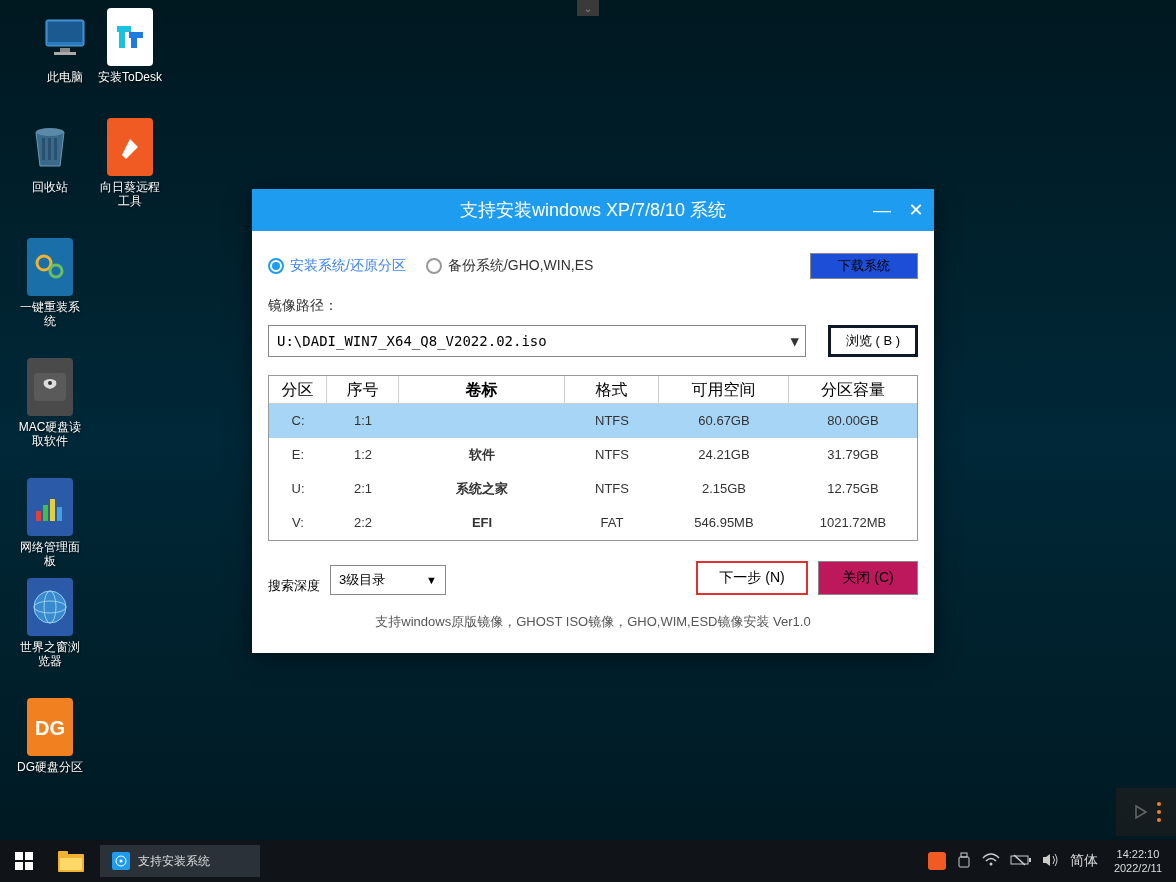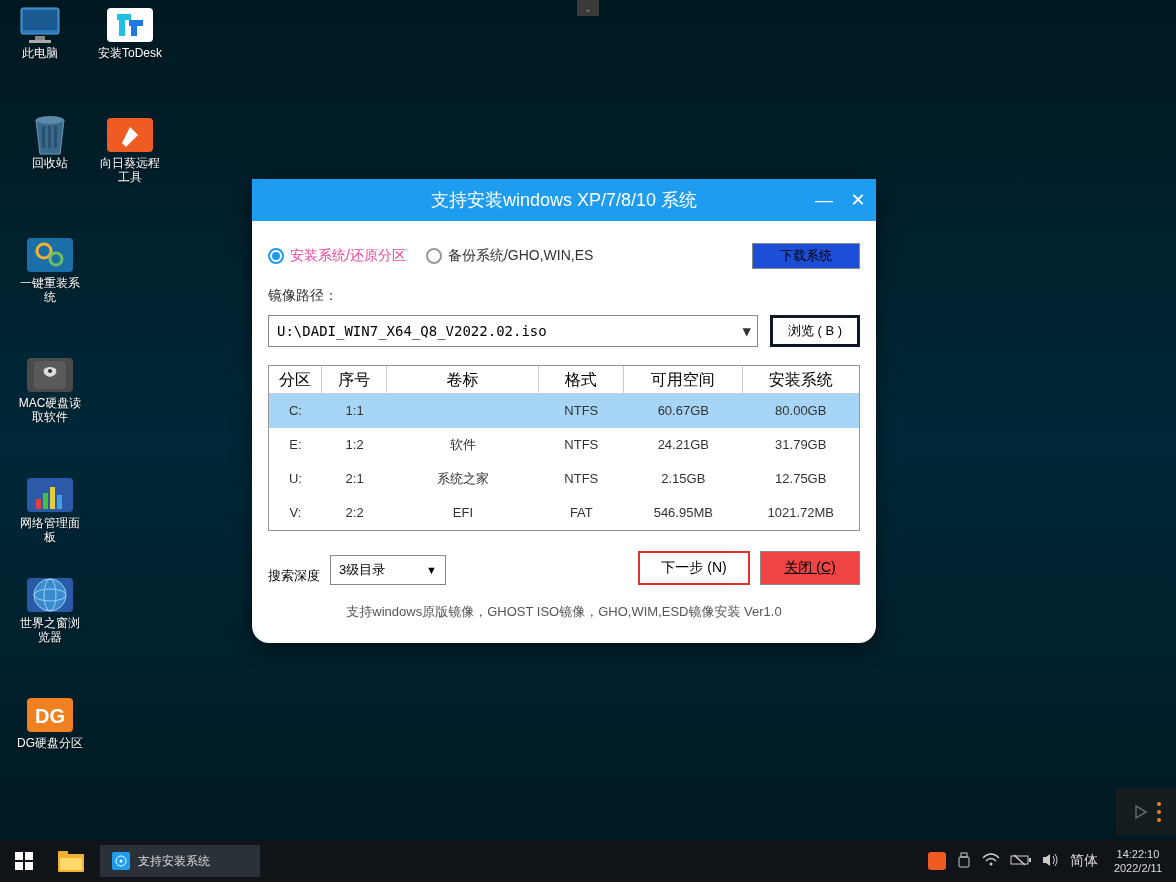--- a/index.html
+++ b/index.html
@@ -5,62 +5,62 @@
 * { margin: 0; padding: 0; box-sizing: border-box; font-family: "Microsoft YaHei", Arial, sans-serif; }
 body { width: 1176px; height: 882px; background: linear-gradient(180deg, #001820 0%, #002838 50%, #001820 100%); position: relative; overflow: hidden; }
 
 
 .top-handle { position: absolute; top: 0; left: 577px; width: 22px; height: 16px; background: #3a3a3a; display: flex; align-items: center; justify-content: center; }
 .top-handle span { color: #888; font-size: 10px; }
 
 
 .desktop { position: absolute; top: 0; left: 0; width: 100%; height: 840px; }
 .desktop-icon { position: absolute; width: 70px; text-align: center; cursor: pointer; }
-.desktop-icon .icon-box { width: 46px; height: 34px; margin: 0 auto 4px; display: flex; align-items: center; justify-content: center; border-radius: 4px; }
+.desktop-icon .icon-box { width: 46px; height: 58px; margin: 0 auto 4px; display: flex; align-items: center; justify-content: center; border-radius: 4px; }
 .desktop-icon .label { color: #fff; font-size: 12px; text-shadow: 1px 1px 2px rgba(0,0,0,0.8); line-height: 14px; }
 
 
-.dialog { position: absolute; top: 179px; left: 252px; width: 624px; background: #fff; box-shadow: 0 4px 20px rgba(0,0,0,0.5); border-radius: 17px; }
+.dialog { position: absolute; top: 189px; left: 252px; width: 682px; background: #fff; box-shadow: 0 4px 20px rgba(0,0,0,0.5); }
 .dialog-titlebar { height: 42px; background: #1e9cf0; display: flex; align-items: center; justify-content: center; position: relative; }
 .dialog-title { color: #fff; font-size: 18px; }
 .dialog-controls { position: absolute; right: 8px; top: 0; height: 42px; display: flex; align-items: center; gap: 14px; }
 .dialog-min, .dialog-close { color: #fff; font-size: 18px; cursor: pointer; width: 20px; text-align: center; }
 
 .dialog-body { padding: 22px 16px 10px; }
 .radio-row { display: flex; align-items: center; gap: 10px; margin-bottom: 18px; }
 .radio { display: flex; align-items: center; gap: 6px; cursor: pointer; }
 .radio-circle { width: 16px; height: 16px; border: 2px solid #999; border-radius: 50%; display: flex; align-items: center; justify-content: center; }
 .radio-circle.checked { border-color: #1e9cf0; }
 .radio-circle.checked::after { content: ""; width: 8px; height: 8px; background: #1e9cf0; border-radius: 50%; }
 .radio-label { font-size: 14px; color: #333; }
-.radio-label.active { color: #ec4899; }
+.radio-label.active { color: #3b82f6; }
 .btn-download { margin-left: auto; width: 108px; height: 26px; border: 1px solid #888; background: #1d4ed8; font-size: 13px; cursor: pointer; }
 
 .path-label { font-size: 14px; color: #333; margin-bottom: 10px; }
-.path-row { display: flex; gap: 12px; margin-bottom: 18px; }
+.path-row { display: flex; gap: 22px; margin-bottom: 18px; }
 .path-input-wrap { flex: 1; height: 32px; border: 1px solid #888; display: flex; align-items: center; padding: 0 8px; position: relative; }
 .path-input-wrap span { font-size: 14px; font-family: Consolas, monospace; }
 .path-dropdown { position: absolute; right: 6px; color: #333; font-size: 12px; cursor: pointer; }
 .btn-browse { width: 90px; height: 32px; border: 3px solid #0f172a; background: #fff; font-size: 13px; cursor: pointer; }
 
 .table { border: 1px solid #999; border-top: 1px solid #999; margin-bottom: 20px; }
 .table-header { display: flex; height: 28px; background: #fff; border-bottom: 1px solid #ccc; }
 .table-header div { text-align: center; line-height: 28px; font-size: 16px; border-right: 1px solid #ccc; }
 .table-header div:last-child { border-right: none; }
 .table-row { display: flex; height: 34px; }
 .table-row.selected { background: #a7d5f5; }
 .table-row div { text-align: center; line-height: 34px; font-size: 13px; color: #333; }
-.col1 { width: 58px; } .col2 { width: 72px; } .col3 { width: 166px; } .col4 { width: 94px; } .col5 { width: 130px; } .col6 { width: 128px; }
+.col1 { width: 58px; } .col2 { width: 72px; } .col3 { width: 166px; font-weight: bold; } .col4 { width: 94px; } .col5 { width: 130px; } .col6 { width: 128px; }
 
 .bottom-row { display: flex; align-items: flex-end; gap: 10px; margin-bottom: 14px; }
 .search-depth-label { font-size: 13px; }
 .depth-select { width: 116px; height: 30px; border: 1px solid #888; display: flex; align-items: center; padding: 0 8px; position: relative; font-size: 13px; cursor: pointer; }
 .depth-select .dd { position: absolute; right: 8px; font-size: 11px; }
 .btn-next { margin-left: auto; width: 112px; height: 34px; border: 2px solid #e03030; background: #fff; font-size: 14px; cursor: pointer; }
-.btn-cancel { width: 100px; height: 34px; border: 1px solid #888; background: #ef4444; font-size: 14px; cursor: pointer; text-decoration: underline; }
+.btn-cancel { width: 100px; height: 34px; border: 1px solid #888; background: #be185d; font-size: 14px; cursor: pointer; }
 
 .footer-text { text-align: center; font-size: 13px; color: #555; padding: 4px 0 12px; }
 
 
 .taskbar { position: absolute; bottom: 0; left: 0; width: 100%; height: 42px; background: #101318; display: flex; align-items: center; }
 .start-btn { width: 48px; height: 42px; display: flex; align-items: center; justify-content: center; cursor: pointer; }
 .start-btn svg { width: 18px; height: 18px; }
 .tb-btn { height: 42px; padding: 0 10px; display: flex; align-items: center; cursor: pointer; }
 .tb-app { height: 32px; background: #2a3138; display: flex; align-items: center; padding: 0 12px; gap: 8px; margin-left: 6px; cursor: pointer; min-width: 160px; }
 .tb-app-icon { width: 18px; height: 18px; background: #1e9cf0; border-radius: 2px; display:flex; align-items:center; justify-content:center; }
@@ -75,21 +75,21 @@
 .tray-widget .dots span { width:4px; height:4px; background:#f58020; border-radius:50%; }
 </style>
 </head>
 <body>
 
 <div class="top-handle">
     <span>⌄</span>
   </div>
 
 <div class="desktop" id="desktop">
-    <div class="desktop-icon" style="left: 5px; top: 8px;">
+    <div class="desktop-icon" style="left: 30px; top: 8px;">
       <div class="icon-box" style="background:transparent">
         <svg width="46" height="42" viewBox="0 0 46 42">
           <rect x="4" y="4" width="38" height="26" rx="2" fill="#2a7ac0" stroke="#5aa0d8"></rect>
           <rect x="6" y="6" width="34" height="20" fill="#1a5a90"></rect>
           <rect x="18" y="32" width="10" height="4" fill="#888"></rect>
           <rect x="12" y="36" width="22" height="3" fill="#aaa"></rect>
         </svg>
       </div>
       <div class="label">此电脑</div>
     </div>
@@ -203,21 +203,21 @@
       <button class="btn-browse">浏览 ( B )</button>
     </div>
 
     <div class="table">
       <div class="table-header">
         <div class="col1">分区</div>
         <div class="col2">序号</div>
         <div class="col3">卷标</div>
         <div class="col4">格式</div>
         <div class="col5">可用空间</div>
-        <div class="col6">安装系统</div>
+        <div class="col6">分区容量</div>
       </div>
       <div id="table-body">
           <div class="table-row selected">
             <div class="col1">C:</div>
             <div class="col2">1:1</div>
             <div class="col3"></div>
             <div class="col4">NTFS</div>
             <div class="col5">60.67GB</div>
             <div class="col6">80.00GB</div>
           </div>

